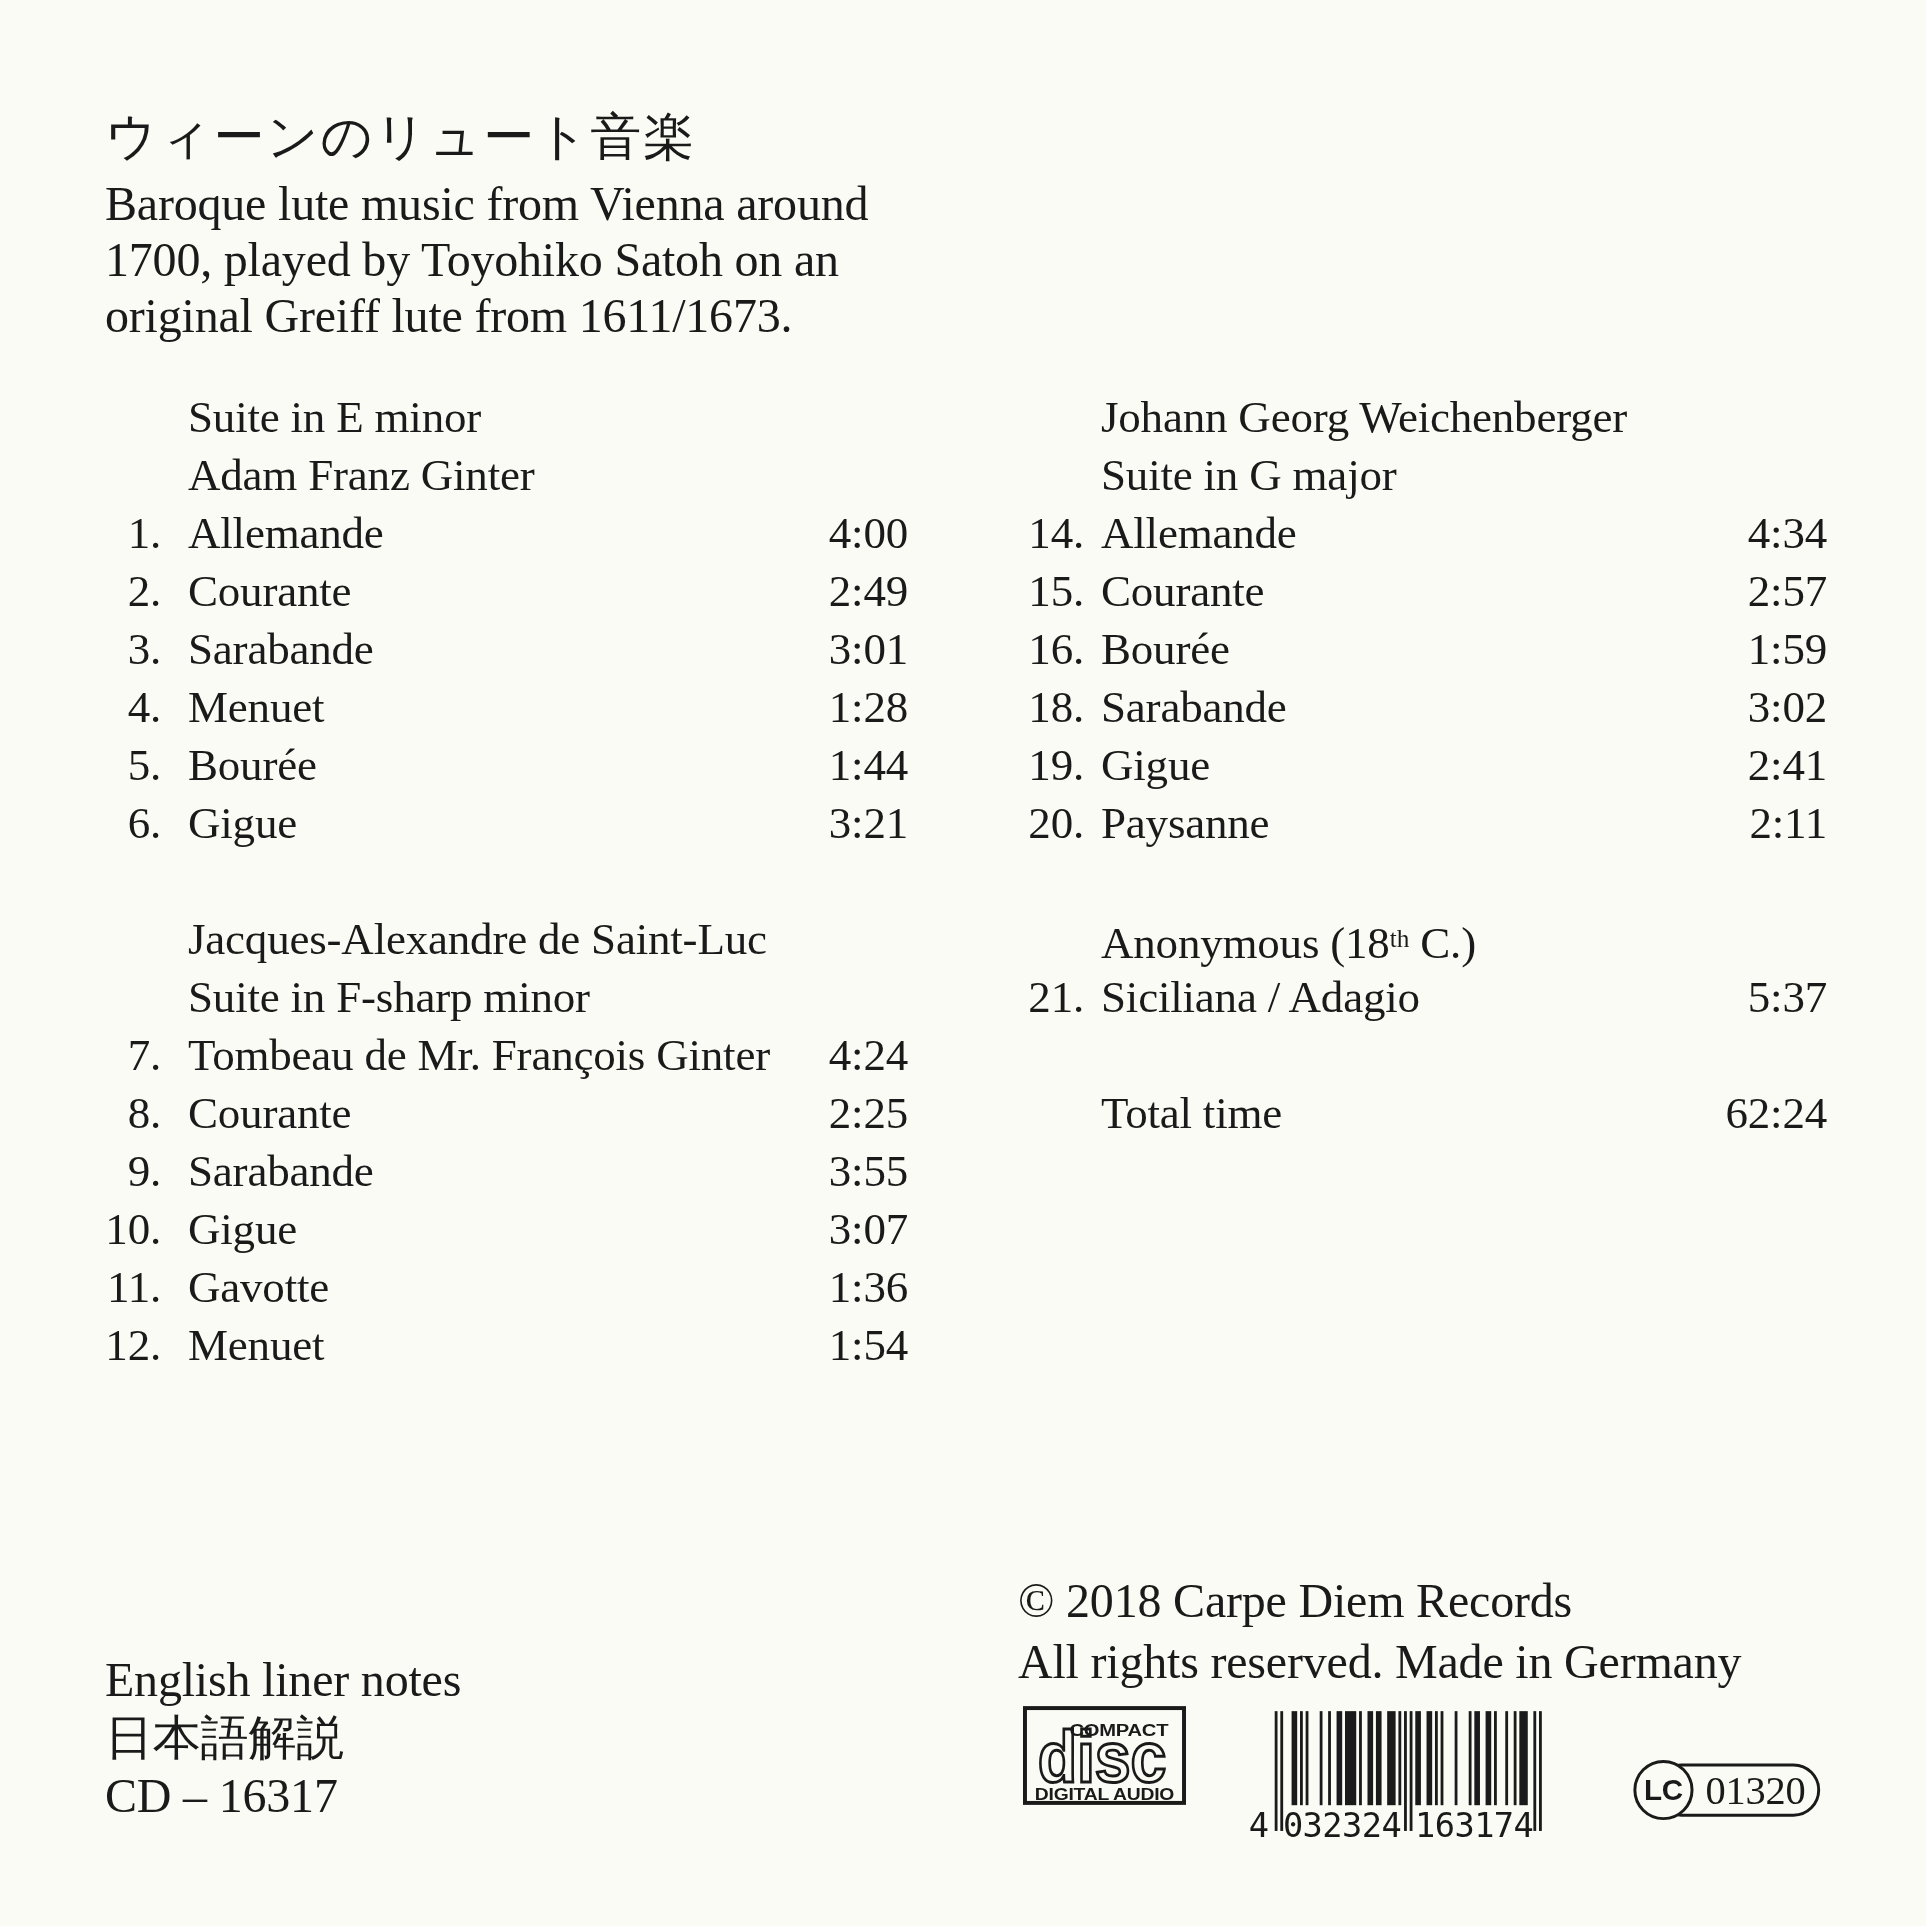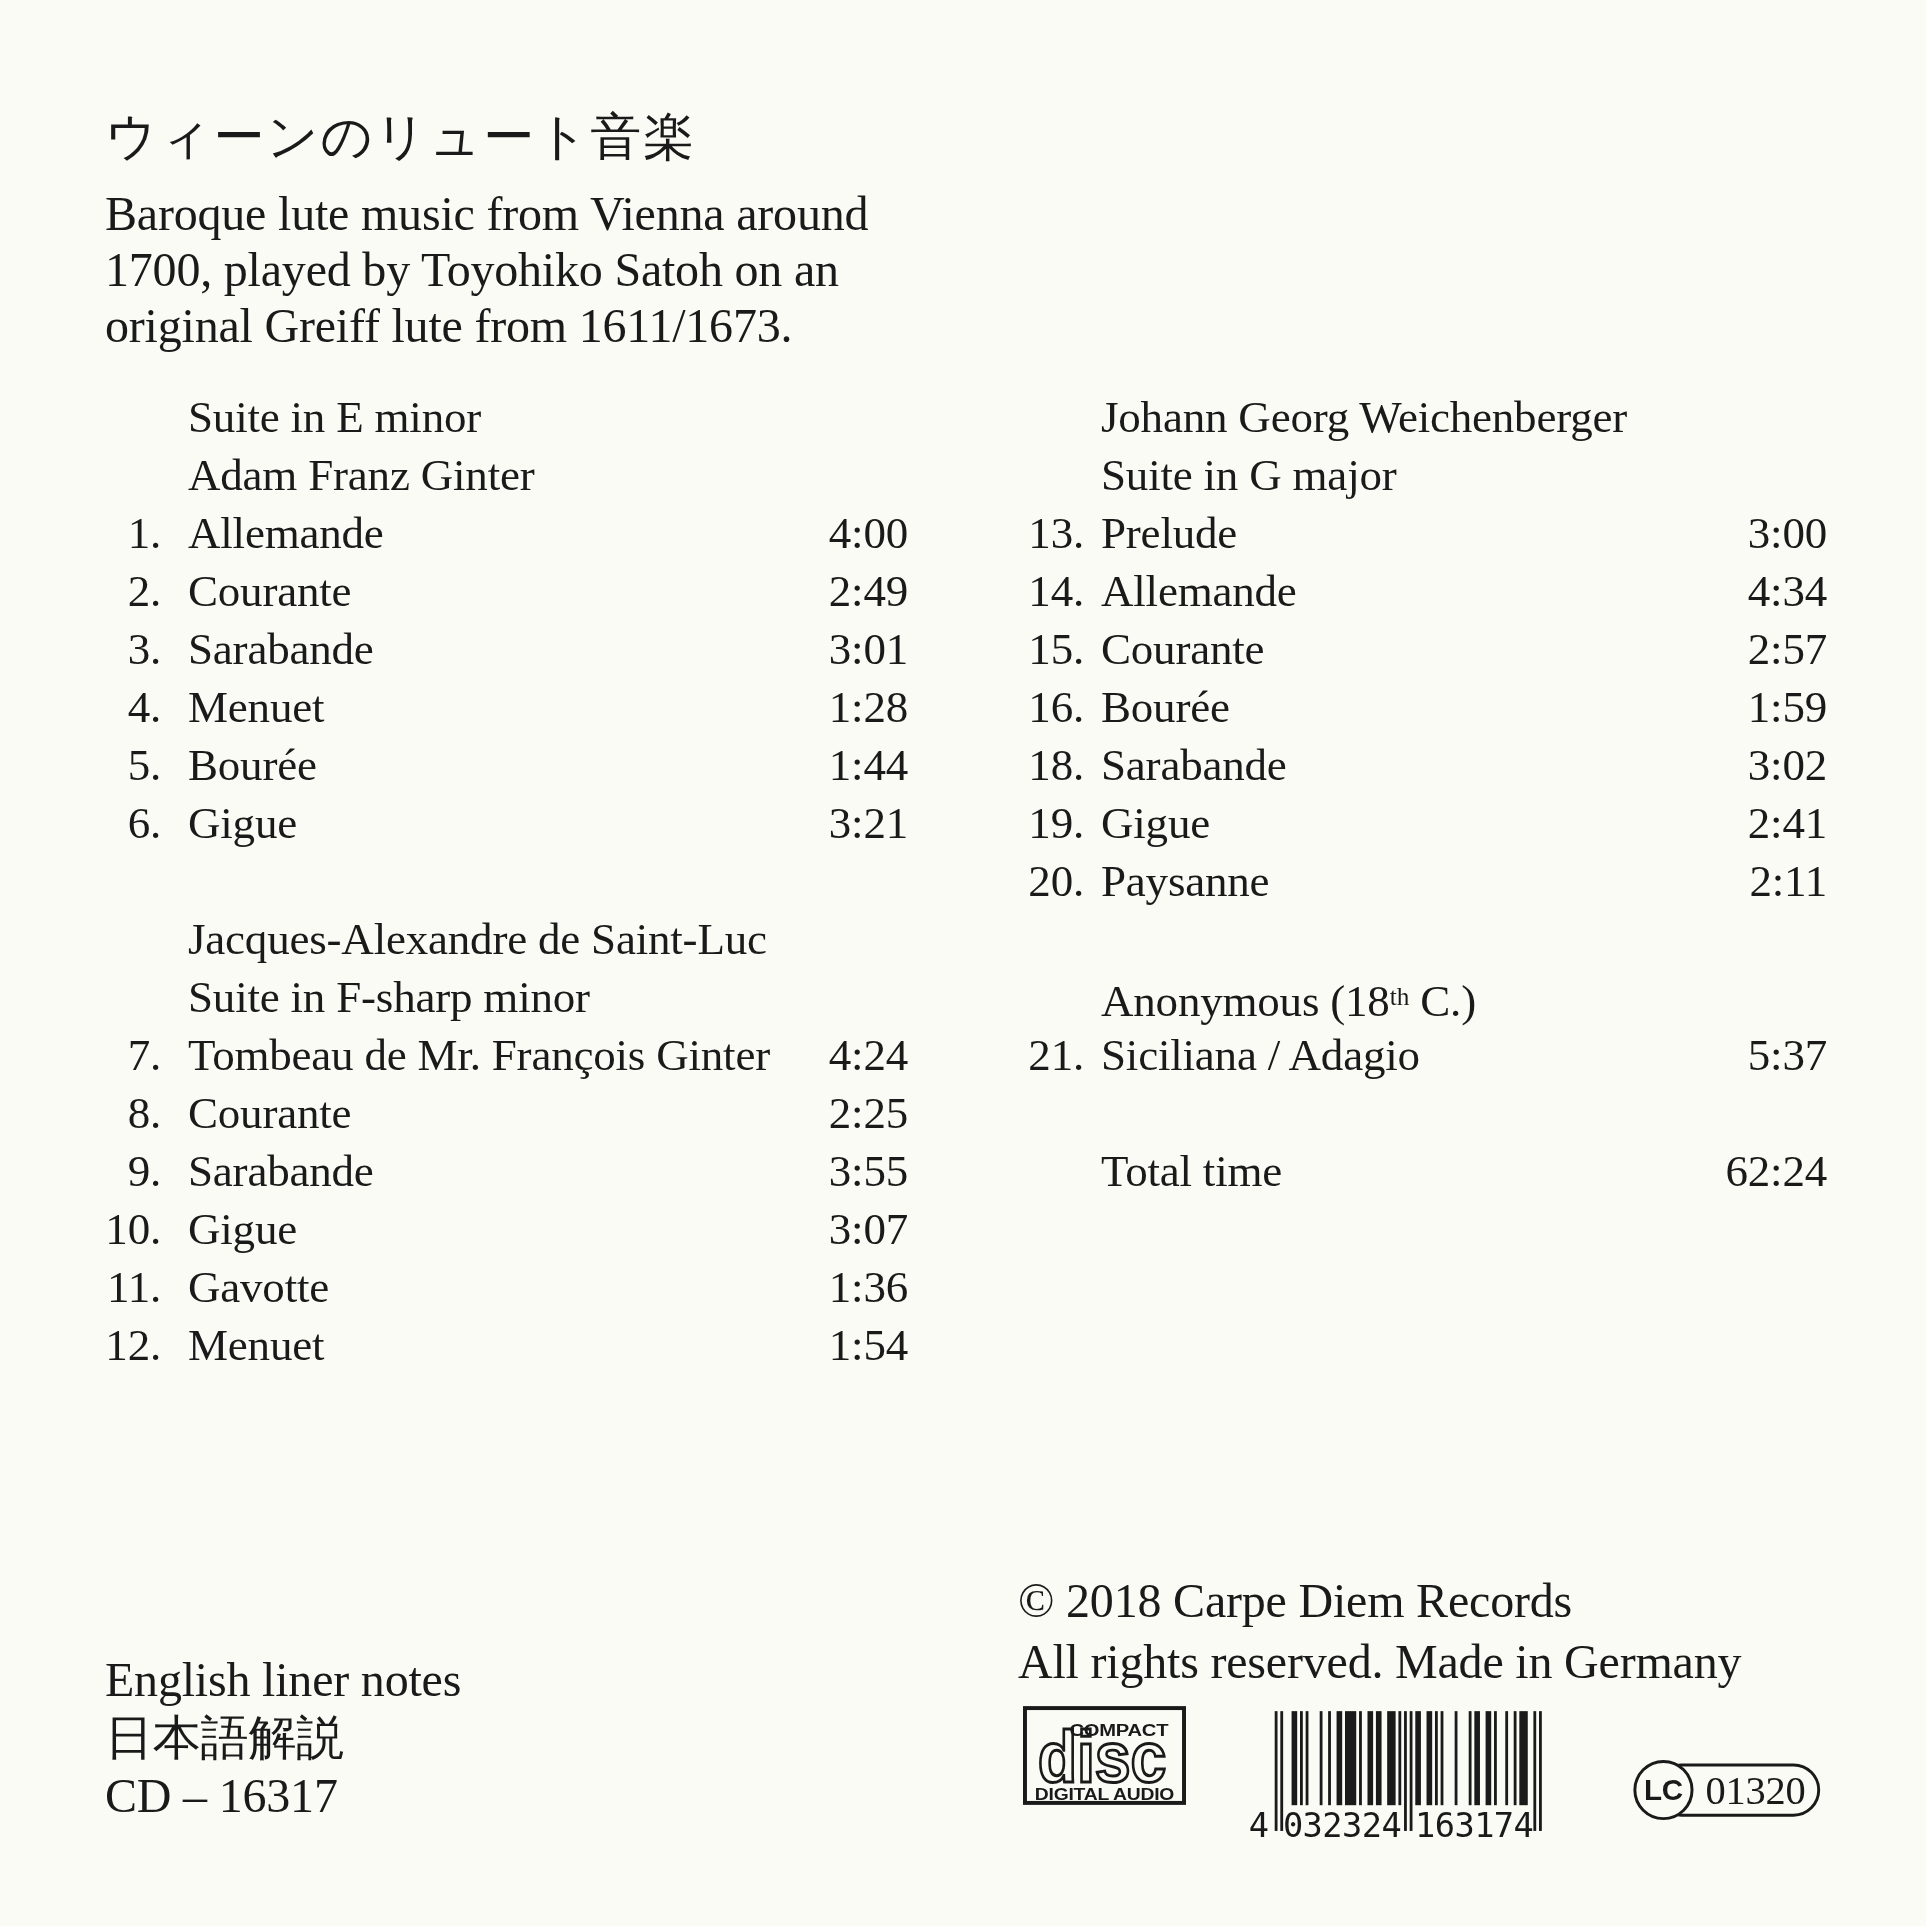--- a/index.html
+++ b/index.html
@@ -3,21 +3,21 @@
 <meta charset="utf-8">
 <style>
   html,body{margin:0;padding:0}
   body{
     width:1927px;height:1927px;position:relative;overflow:hidden;
     font-family:"Liberation Serif","DejaVu Serif",serif;
     font-size:45px;letter-spacing:-0.2px;
   }
   
   #intro{position:absolute;left:105px;top:107px;line-height:56px;white-space:nowrap}
-  #intro .ja{font-size:51px;letter-spacing:2px;line-height:61px;margin-bottom:18px}
+  #intro .ja{font-size:51px;letter-spacing:2px;line-height:61px;margin-bottom:8px}
   #intro .desc{font-size:48px}
   
   .col{position:absolute;top:388px}
   #col-left{left:105px;width:803px}
   #col-right{left:1018px;width:809px}
   .row{display:flex;height:58px;line-height:58px;white-space:nowrap}
   .row .num{flex:0 0 auto;text-align:right}
   #col-left .num{width:56px}
   #col-right .num{width:66px}
   #col-left .title{padding-left:27px}
@@ -120,25 +120,20 @@
       <span class="title">Menuet</span>
       <span class="time">1:54</span>
     </div>
   </section>
 <section class="col" id="col-right">
     <div class="row header">
       <span class="htext">Johann Georg Weichenberger</span>
     </div>
     <div class="row header">
       <span class="htext">Suite in G major</span>
-    </div>
-    <div class="row track">
-      <span class="num">13.</span>
-      <span class="title">Prelude</span>
-      <span class="time">3:00</span>
     </div>
     <div class="row track">
       <span class="num">14.</span>
       <span class="title">Allemande</span>
       <span class="time">4:34</span>
     </div>
     <div class="row track">
       <span class="num">15.</span>
       <span class="title">Courante</span>
       <span class="time">2:57</span>

